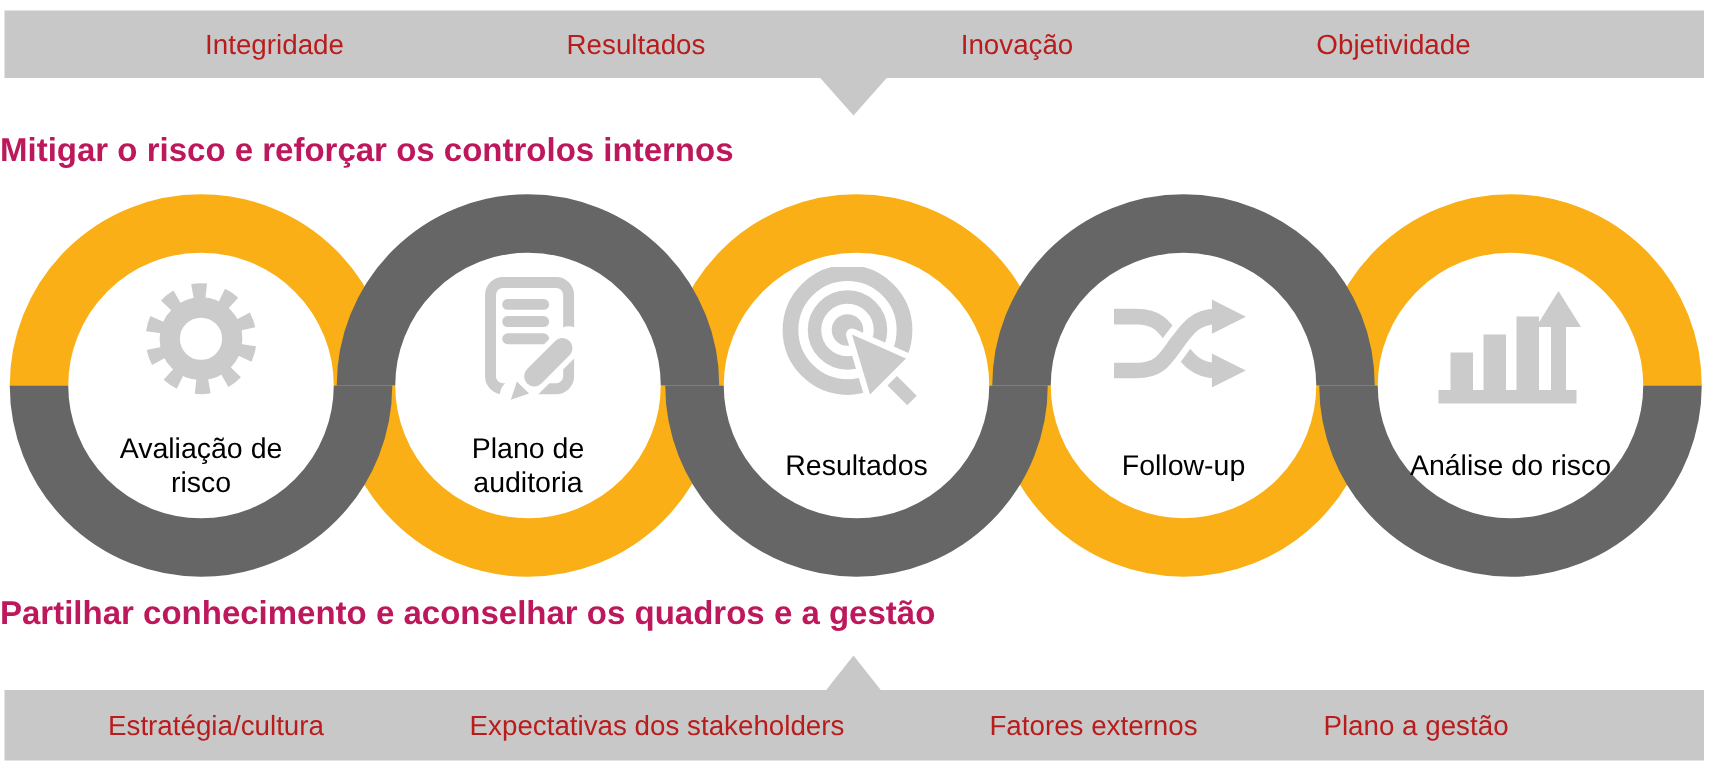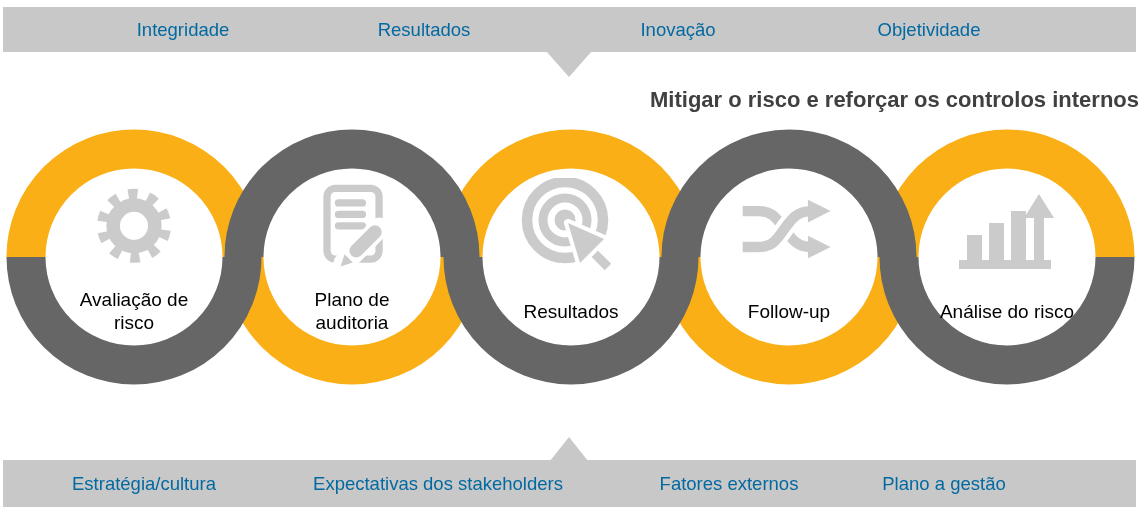--- a/index.html
+++ b/index.html
@@ -5,35 +5,35 @@
   html,body { margin:0; padding:0; background:#ffffff; }
   .stage {
     position:relative; width:1139px; height:515px; overflow:hidden;
     background:#fff; font-family:"Liberation Sans", sans-serif; color:#000;
   }
   .band { position:absolute; left:3px; width:1133px; background:var(--band-gray); }
   .band-top { top:7px; height:45px; }
   .band-bottom { top:460px; height:47px; }
   .band-label {
     position:absolute; top:50%; transform:translate(-50%,-50%);
-    font-size:18.5px; white-space:nowrap; color:#0369a1;
+    font-size:18.5px; white-space:nowrap; color:#b91c1c;
   }
   .arrow-down {
     position:absolute; left:546px; top:51px; width:0; height:0;
     border-left:23px solid transparent; border-right:23px solid transparent;
     border-top:26px solid var(--band-gray);
   }
   .arrow-up {
     position:absolute; left:550px; top:437px; width:0; height:0;
     border-left:19px solid transparent; border-right:19px solid transparent;
     border-bottom:24px solid var(--band-gray);
   }
   .title {
-    position:absolute; left:0; right:0; text-align:right;
-    font-weight:bold; font-size:22px; color:#404040;
+    position:absolute; left:0; right:0; text-align:left;
+    font-weight:bold; font-size:22px; color:#be185d;
   }
   .title-top { top:87px; }
   .title-bottom { top:396px; }
   #chain { position:absolute; left:0; top:0; }
   .step-icon {
     position:absolute; top:230px; transform:translate(-50%,-50%);
     color:var(--icon-gray); line-height:0;
   }
   .step-label {
     position:absolute; top:311px; width:150px; transform:translate(-50%,-50%);
@@ -115,20 +115,21 @@
       <rect x="2" y="78" width="92" height="9" fill="currentColor"></rect>
     </svg>
   </div>
 
   <div class="step-label" style="left:134px">Avaliação de risco</div>
   <div class="step-label" style="left:352px">Plano de auditoria</div>
   <div class="step-label" style="left:571px">Resultados</div>
   <div class="step-label" style="left:1007px">Análise do risco</div>
   <div class="step-label" style="left:789px">Follow-up</div>
 
+  <div class="title title-bottom">Partilhar conhecimento e aconselhar os quadros e a gestão</div>
 
   <div class="arrow-up"></div>
   <div class="band band-bottom">
     <span class="band-label" style="left:141px">Estratégia/cultura</span>
     <span class="band-label" style="left:726px">Fatores externos</span>
     <span class="band-label" style="left:435px">Expectativas dos stakeholders</span>
     <span class="band-label" style="left:941px">Plano a gestão</span>
   </div>
 
 </div>

